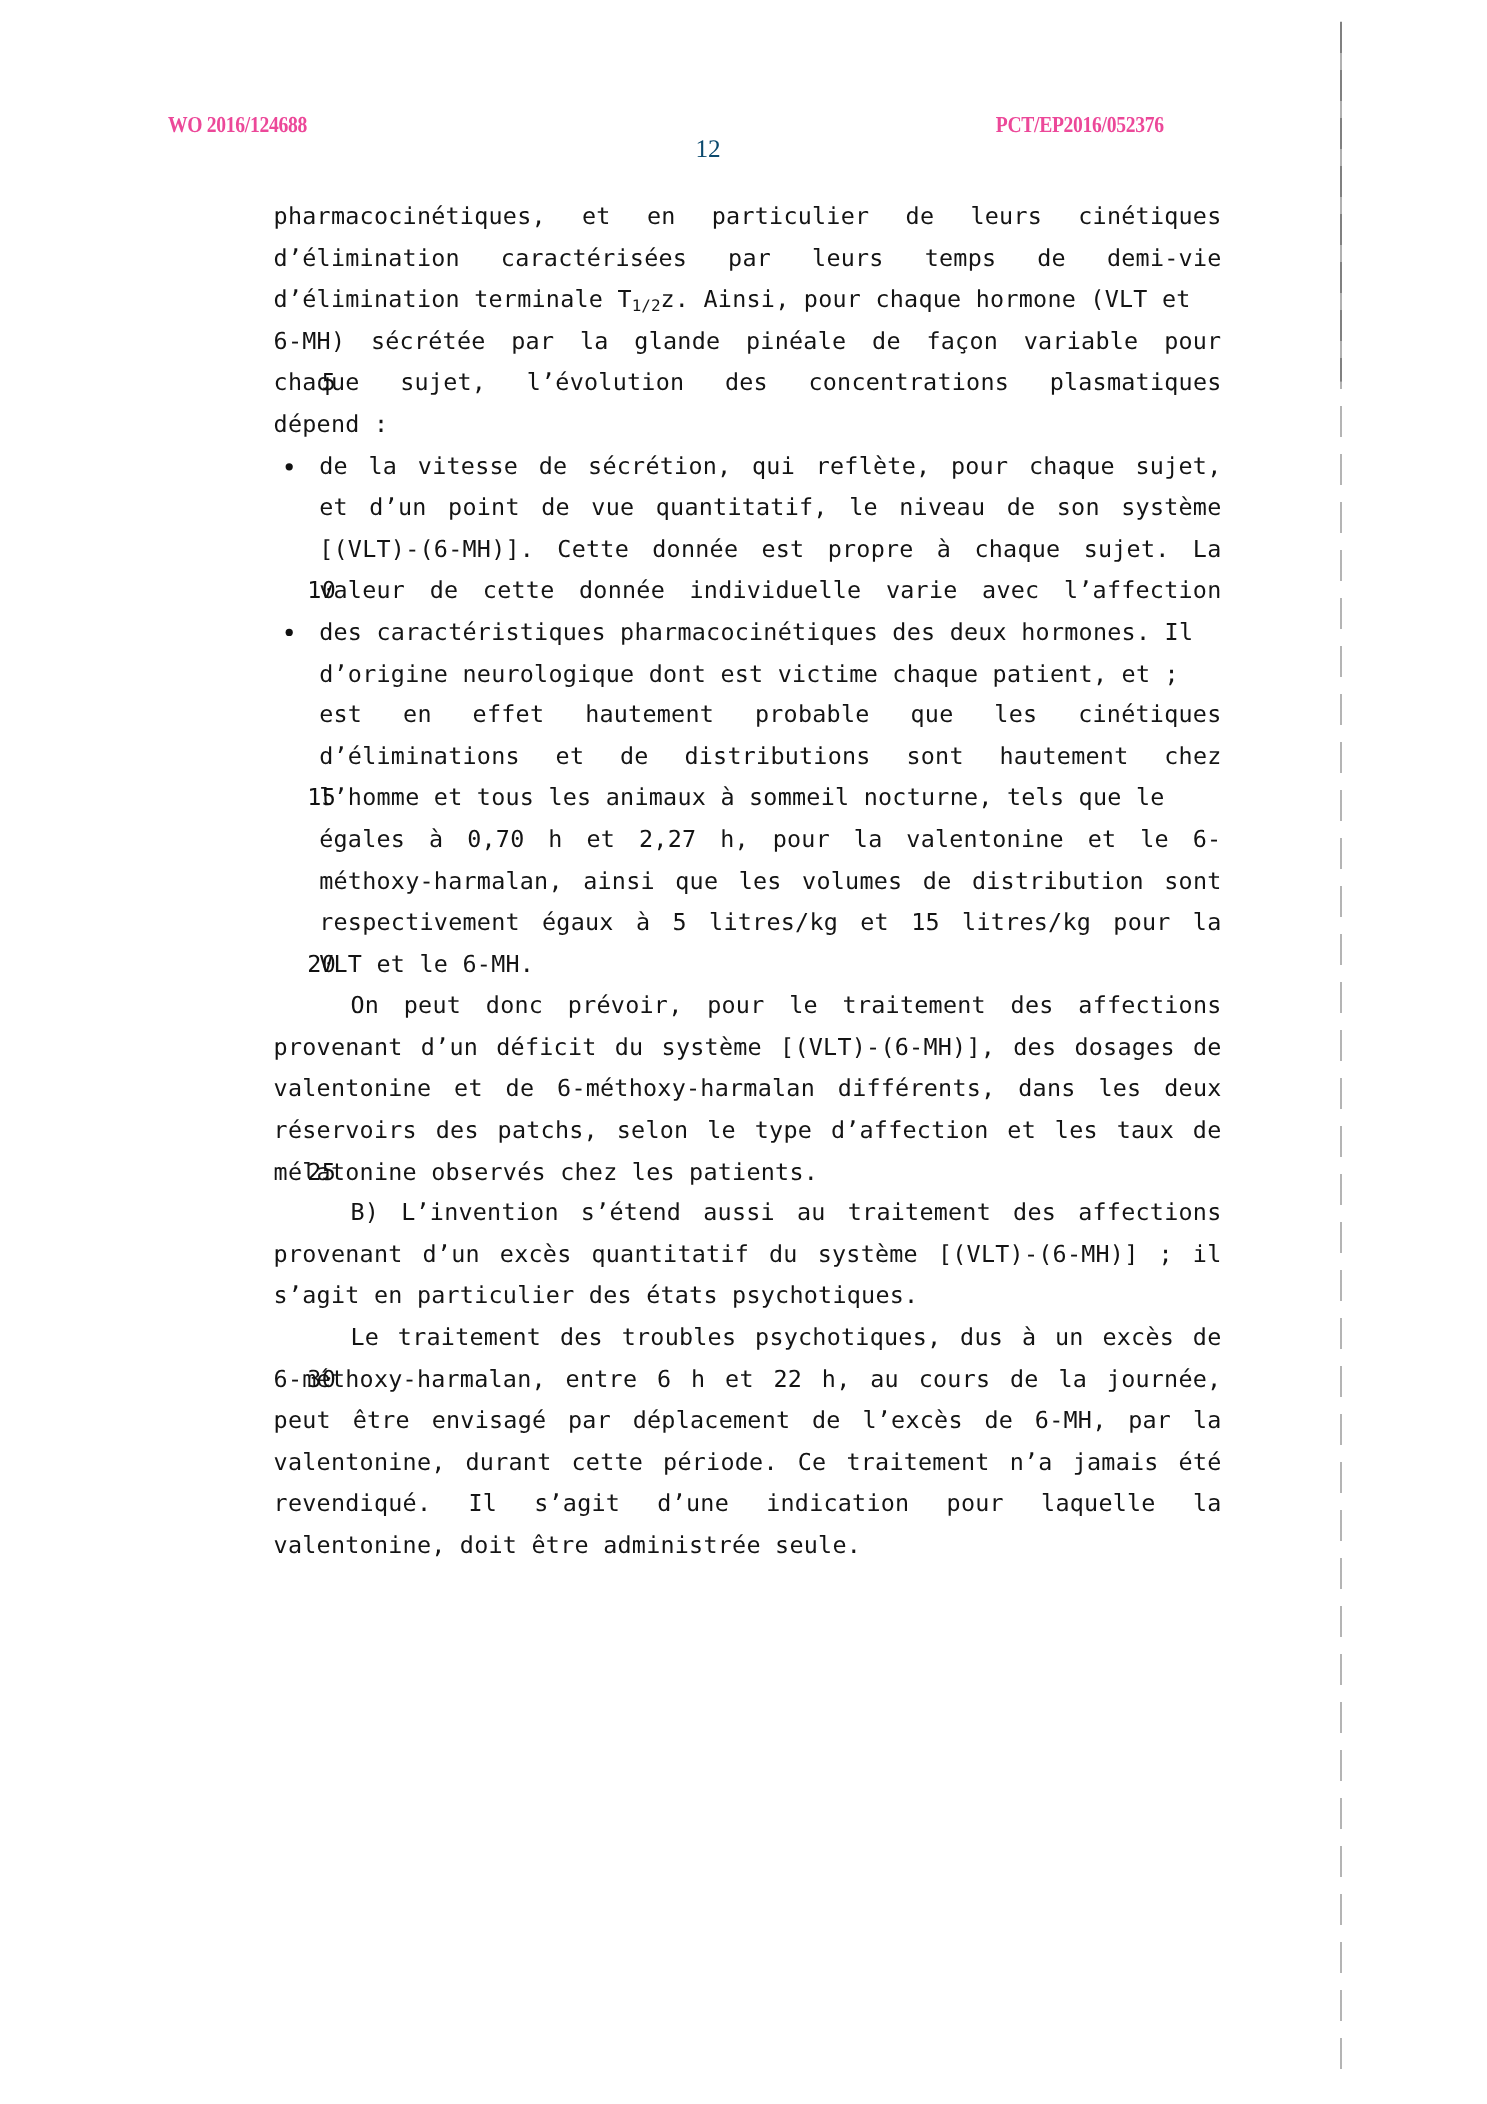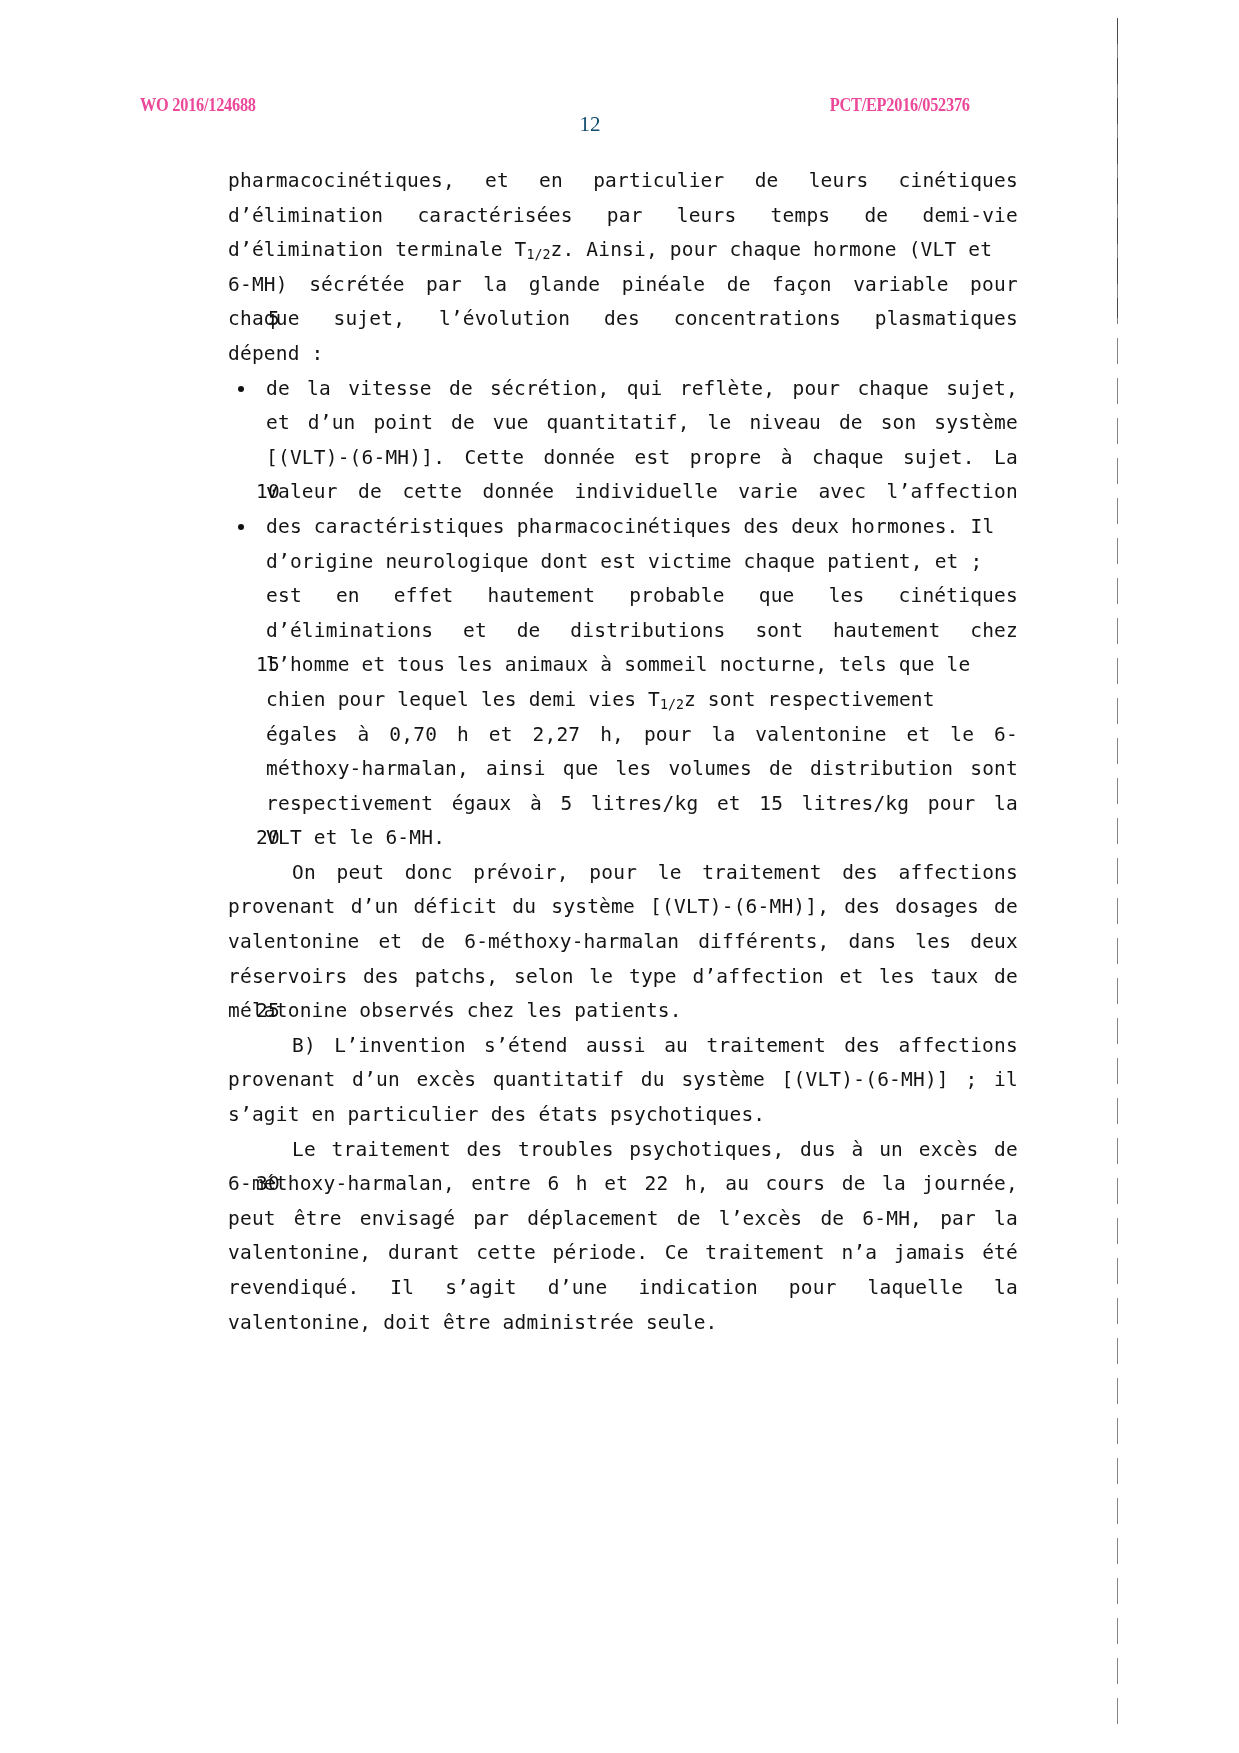--- a/index.html
+++ b/index.html
@@ -287,23 +287,20 @@
           <span class="w">sont</span>
           <span class="w">hautement</span>
           <span class="w">chez</span>
         </span>
       </div>
       <div class="tline ind-bultx">
         <span class="lineno">15</span>
         <span class="flush">l’homme et tous les animaux à sommeil nocturne, tels que le</span>
       </div>
       <div class="tline ind-bultx">
-        <span class="flush">chien pour lequel les demi vies T<sub>1/2</sub>z sont respectivement</span>
-      </div>
-      <div class="tline ind-bultx">
         <span class="just">
           <span class="w">égales</span>
           <span class="w">à</span>
           <span class="w">0,70</span>
           <span class="w">h</span>
           <span class="w">et</span>
           <span class="w">2,27</span>
           <span class="w">h,</span>
           <span class="w">pour</span>
           <span class="w">la</span>

